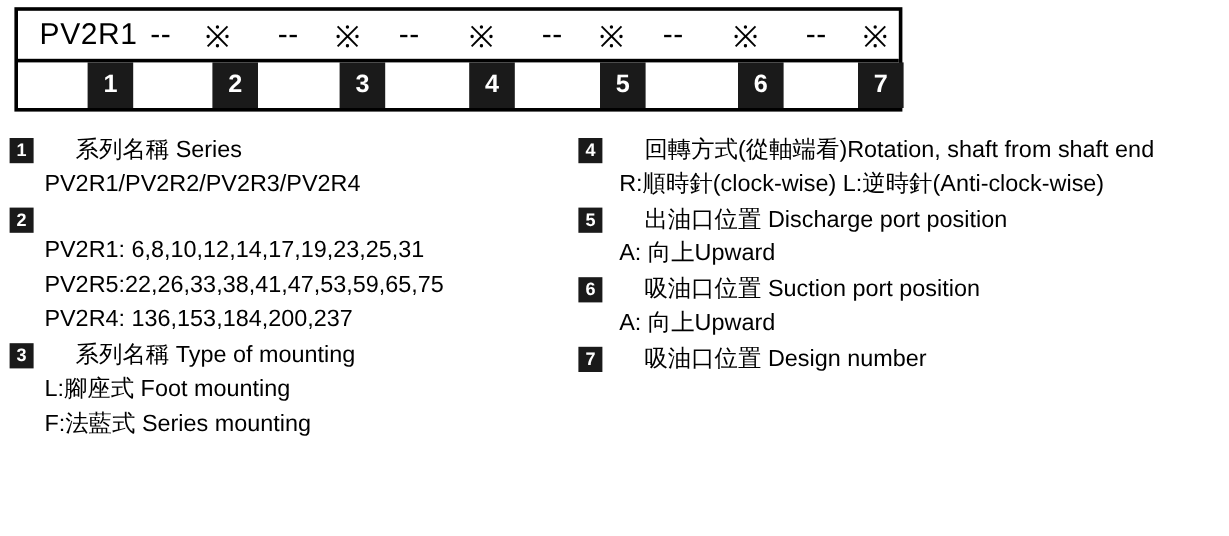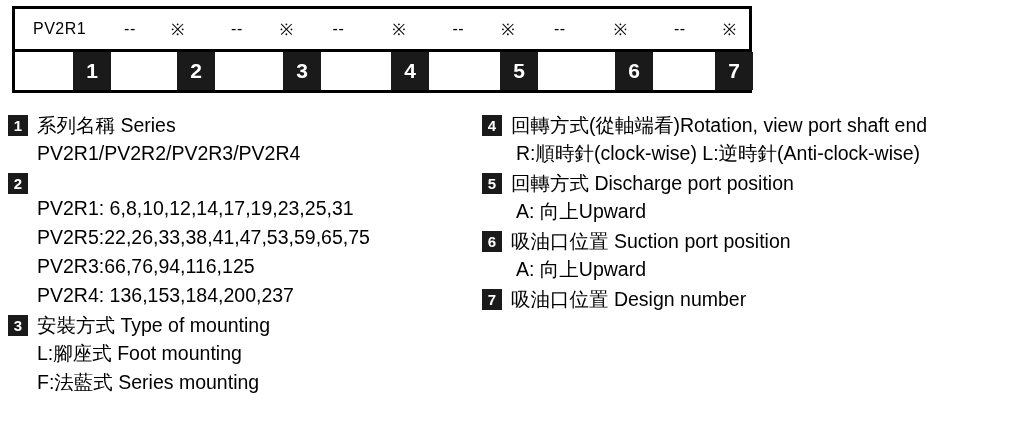--- a/index.html
+++ b/index.html
@@ -29,21 +29,21 @@
     border: 3px solid #000;
     box-sizing: border-box;
     background: #fff;
   }
   .code-row {
     display: flex;
     align-items: center;
     height: 40px;
     padding-left: 18px;
     box-sizing: border-box;
-    font-size: 16px;
+    font-size: 25px;
     letter-spacing: 0.5px;
   }
   .code-row .seg {
     display: inline-block;
     text-align: center;
     white-space: pre;
   }
   .code-row .seg.name { width: 84px; text-align: left; }
   .code-row .seg.w1 { width: 42px; }
   .code-row .seg.w2 { width: 62px; }
@@ -102,20 +102,21 @@
     font-weight: bold;
     display: flex;
     align-items: center;
     justify-content: center;
     margin-top: 3px;
     margin-right: 9px;
   }
   .head-text {
     font-size: 19.5px;
     line-height: 27px;
+    margin-left: 26px;
   }
   .sub {
     font-size: 19.5px;
     line-height: 29px;
     padding-left: 29px;
     white-space: nowrap;
   }
   .sub.indent-1 { padding-left: 34px; }
 </style>
 </head>
@@ -161,49 +162,48 @@
         </div>
         <div class="sub">PV2R1/PV2R2/PV2R3/PV2R4</div>
       </div>
 
       <div class="entry">
         <div class="entry-head">
           <div class="badge">2</div>
         </div>
         <div class="sub">PV2R1: 6,8,10,12,14,17,19,23,25,31</div>
         <div class="sub">PV2R5:22,26,33,38,41,47,53,59,65,75</div>
-        <div class="sub">PV2R3:66,76,94,116,125</div>
         <div class="sub">PV2R4: 136,153,184,200,237</div>
       </div>
 
       <div class="entry">
         <div class="entry-head">
           <div class="badge">3</div>
-          <div class="head-text">安裝方式 Type of mounting</div>
+          <div class="head-text">系列名稱 Type of mounting</div>
         </div>
         <div class="sub">L:腳座式 Foot mounting</div>
         <div class="sub">F:法藍式 Series mounting</div>
       </div>
 
     </div>
 
     <div class="col col-right">
 
       <div class="entry">
         <div class="entry-head">
           <div class="badge">4</div>
-          <div class="head-text">回轉方式(從軸端看)Rotation, view port shaft end</div>
+          <div class="head-text">回轉方式(從軸端看)Rotation, shaft from shaft end</div>
         </div>
         <div class="sub indent-1">R:順時針(clock-wise)  L:逆時針(Anti-clock-wise)</div>
       </div>
 
       <div class="entry">
         <div class="entry-head">
           <div class="badge">5</div>
-          <div class="head-text">回轉方式 Discharge port position</div>
+          <div class="head-text">出油口位置 Discharge port position</div>
         </div>
         <div class="sub indent-1"> A: 向上Upward</div>
       </div>
 
       <div class="entry">
         <div class="entry-head">
           <div class="badge">6</div>
           <div class="head-text">吸油口位置 Suction port position</div>
         </div>
         <div class="sub indent-1"> A: 向上Upward</div>

